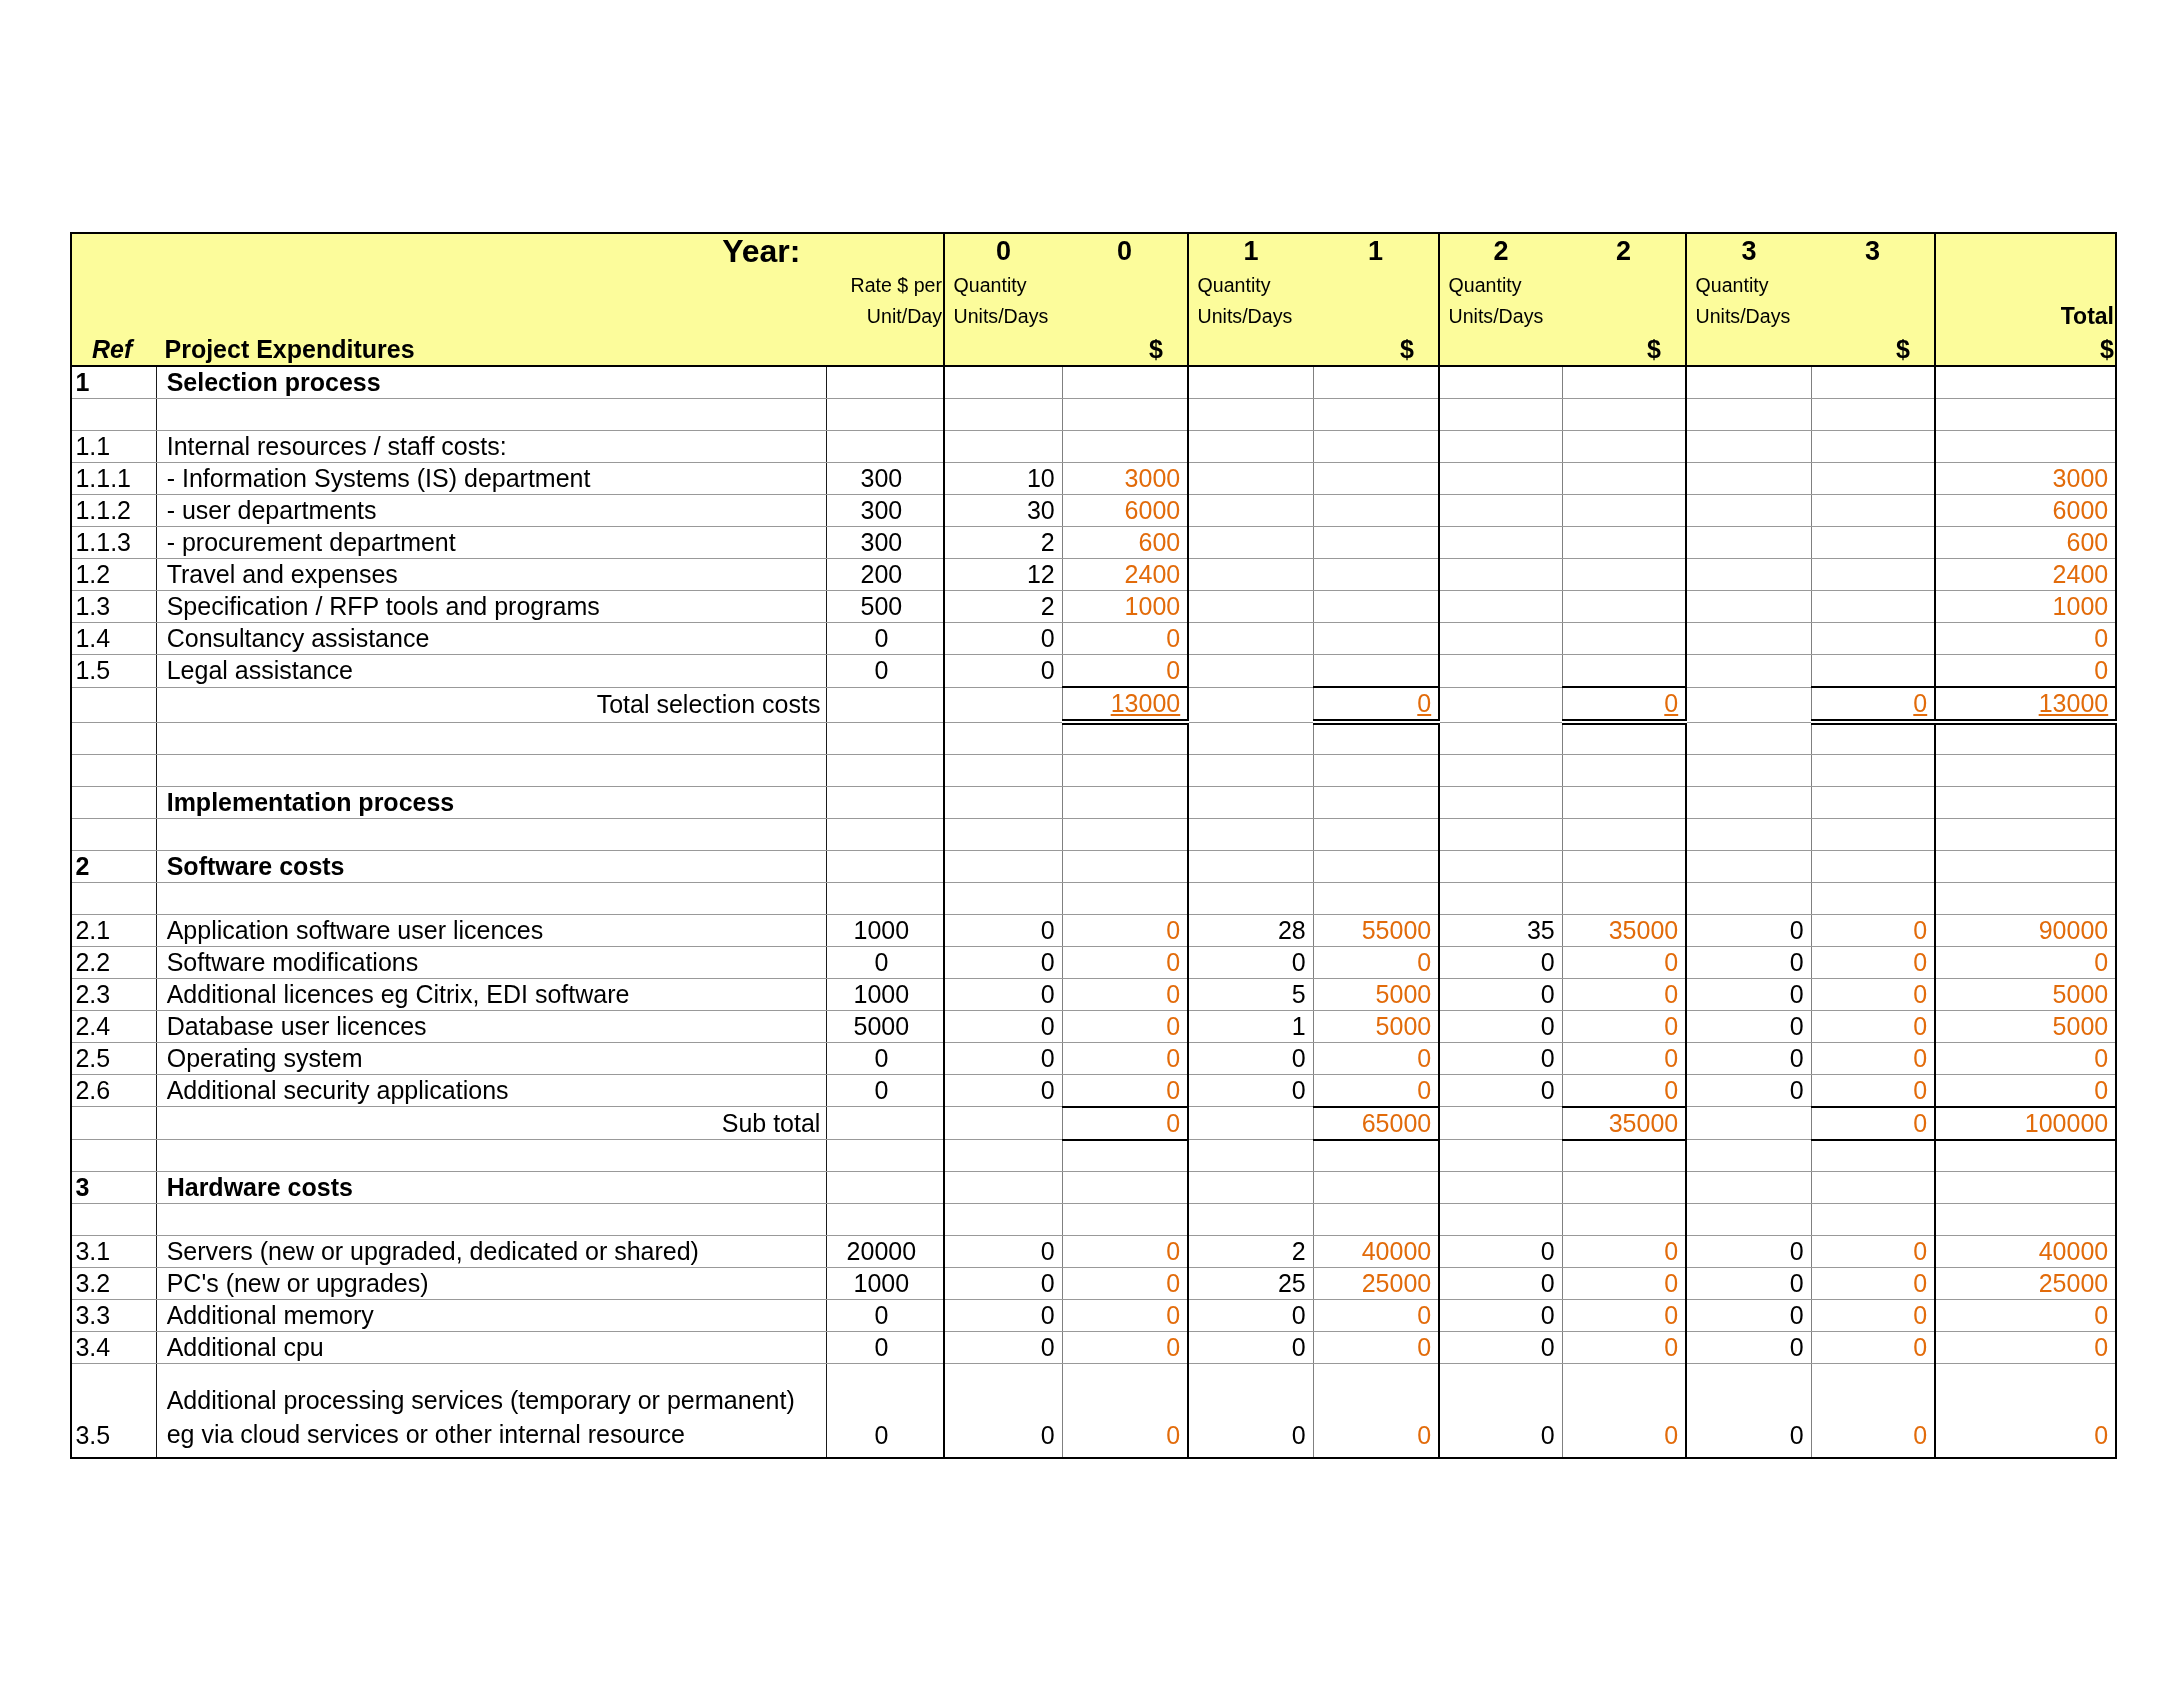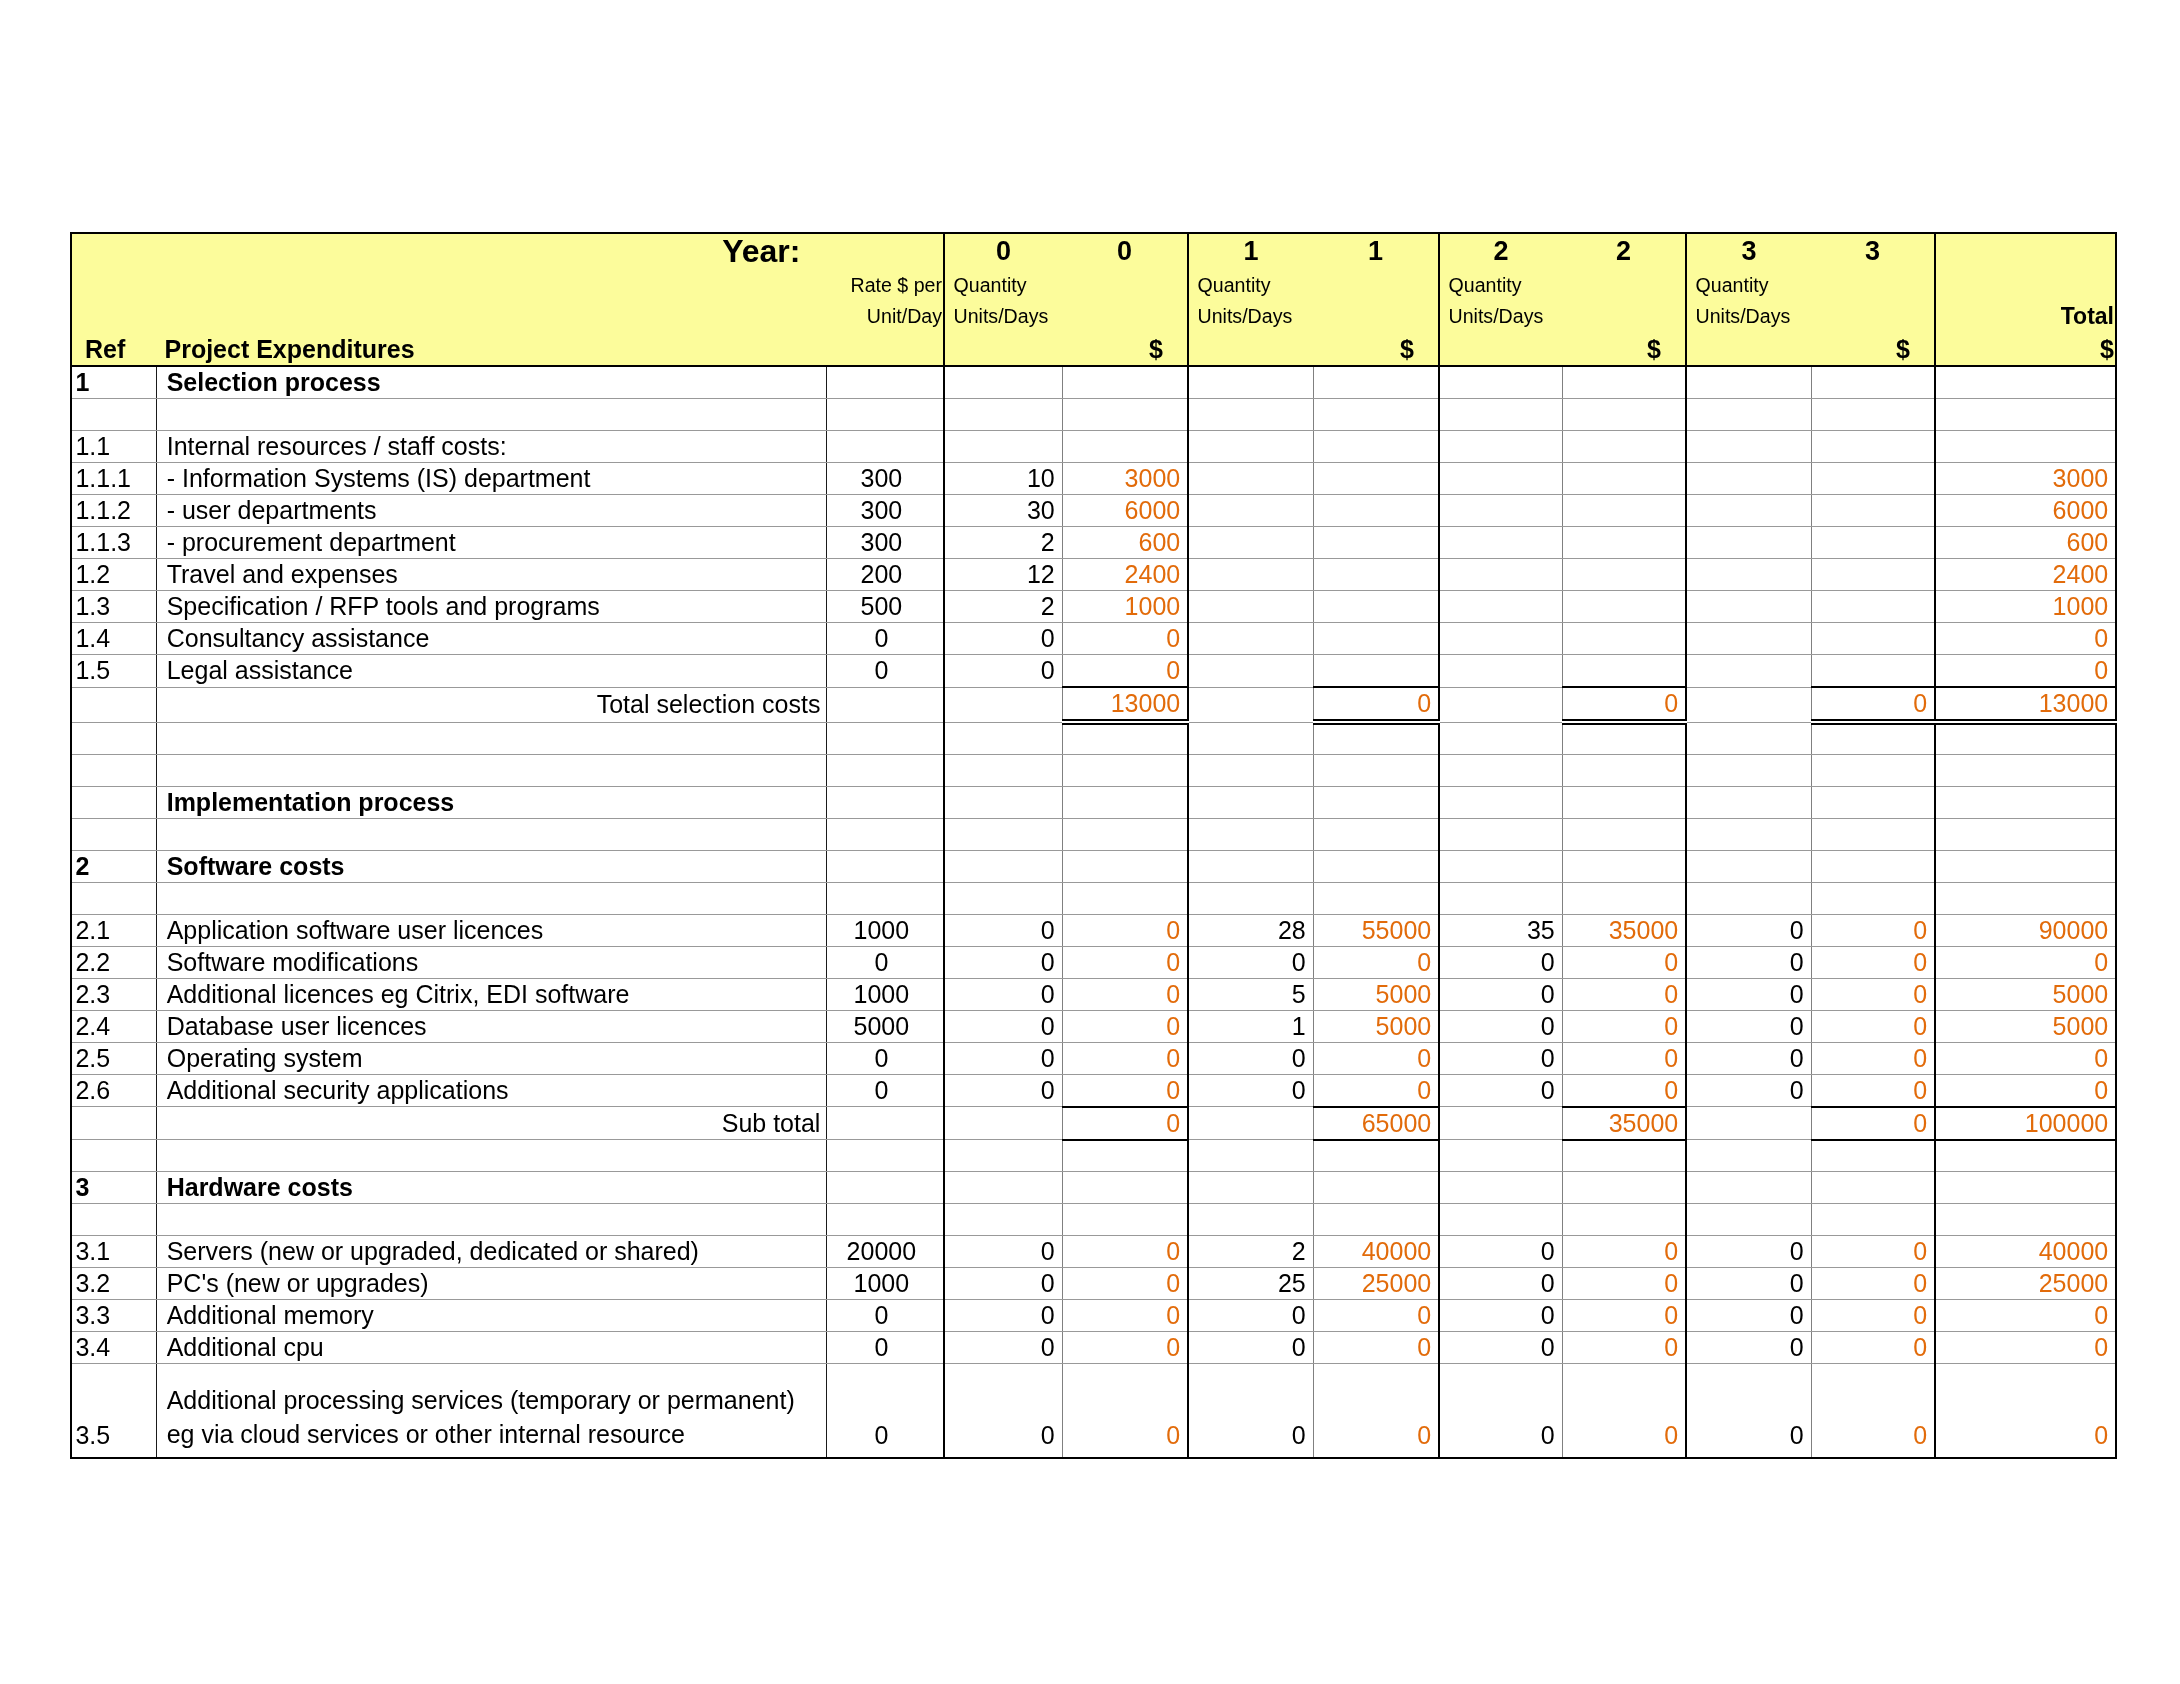--- a/index.html
+++ b/index.html
@@ -20,21 +20,21 @@
   .hl1{grid-row:1;}.hl2{grid-row:2;}.hl3{grid-row:3;}.hl4{grid-row:4;}
   .fs-main{font-size:25px;line-height:31px;}
   .fs-small{font-size:19.6px;line-height:27px;}
   .fs-year{font-size:27px;line-height:32px;font-weight:bold;text-align:center;align-self:center;}
   .b{font-weight:bold;}
   .tr{text-align:right;}
   .tl{text-align:left;}
   .pr8{padding-right:1px;}
   .pr28{padding-right:24px;}
   .pr30{padding-right:25.6px;}
-  .pl4{padding-left:13px;}
+  .pl4{padding-left:20px;font-style:italic;}
   .pl10{padding-left:8.5px;}
   .yearlabel{font-size:32px;line-height:34px;font-weight:bold;}
   .totallabel{font-size:23px;font-weight:bold;}
 
   
   .v-thick{border-right:2.6px solid #000;}
 
   
   tbody td{
     height:32px;font-size:25px;line-height:31px;vertical-align:middle;
@@ -43,21 +43,21 @@
   td.c-ref{border-right:1.7px solid #1a1a1a;text-align:left;padding-left:3.4px;}
   td.c-desc{border-right:1.7px solid #1a1a1a;text-align:left;padding-left:10.2px;}
   td.c-rate{border-right:2.6px solid #000;text-align:center;padding-right:6.8px;}
   td.c-q{border-right:0.9px solid #808080;text-align:right;padding-right:6.8px;}
   td.c-d{border-right:2.6px solid #000;text-align:right;padding-right:6.8px;}
   td.c-total{text-align:right;padding-right:6.8px;}
   .val-orange{color:var(--value-color,#E26B0A);}
 
   tr.r-section td.c-ref, tr.r-section td.c-desc{font-weight:bold;}
   tr.r-total td.c-desc, tr.r-subtotal td.c-desc{text-align:right;padding-right:5.1px;}
-  tr.r-total td.c-d, tr.r-total td.c-total{border-top:2.6px solid #000;border-bottom:6.8px double #000;}
+  tr.r-total td.c-d, tr.r-total td.c-total{border-top:2.6px solid #000;border-bottom:6.8px double #000;text-decoration:underline;}
   tr.r-subtotal td.c-d, tr.r-subtotal td.c-total{border-top:2.6px solid #000;border-bottom:2.6px solid #000;}
   tr.r-tall td{height:94px;vertical-align:bottom;padding-bottom:5.1px;}
   tr.r-tall td.c-desc div{line-height:34px;}
 </style>
 </head>
 <body>
 
 <div class="sheet">
   <table>
     <colgroup>

